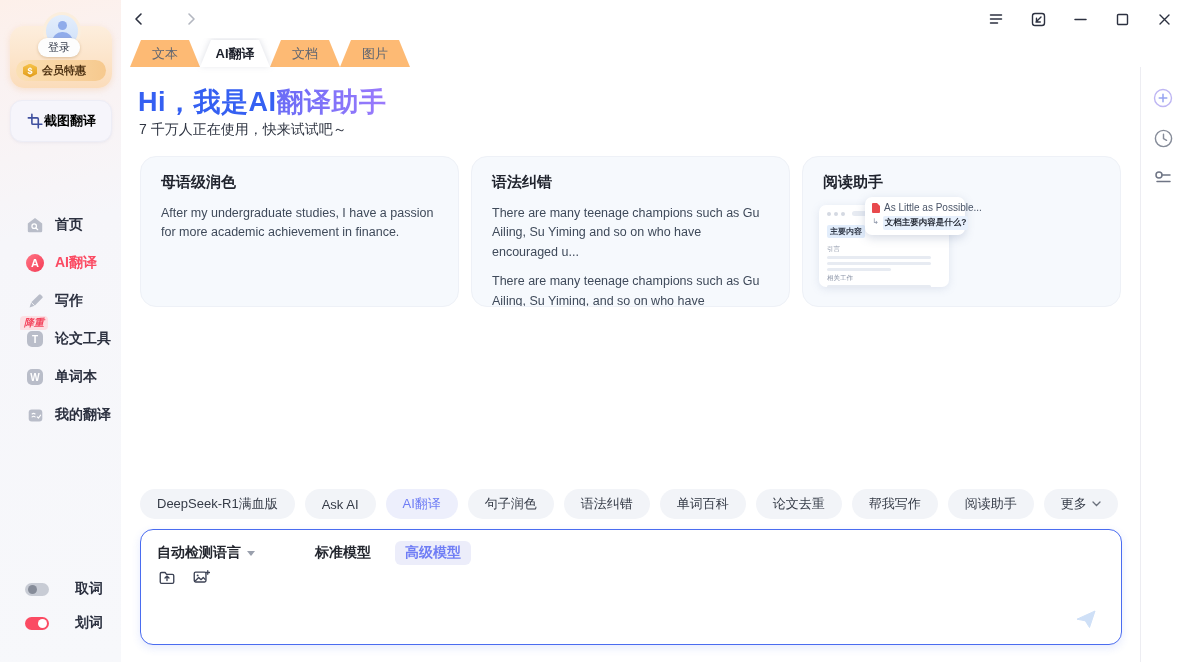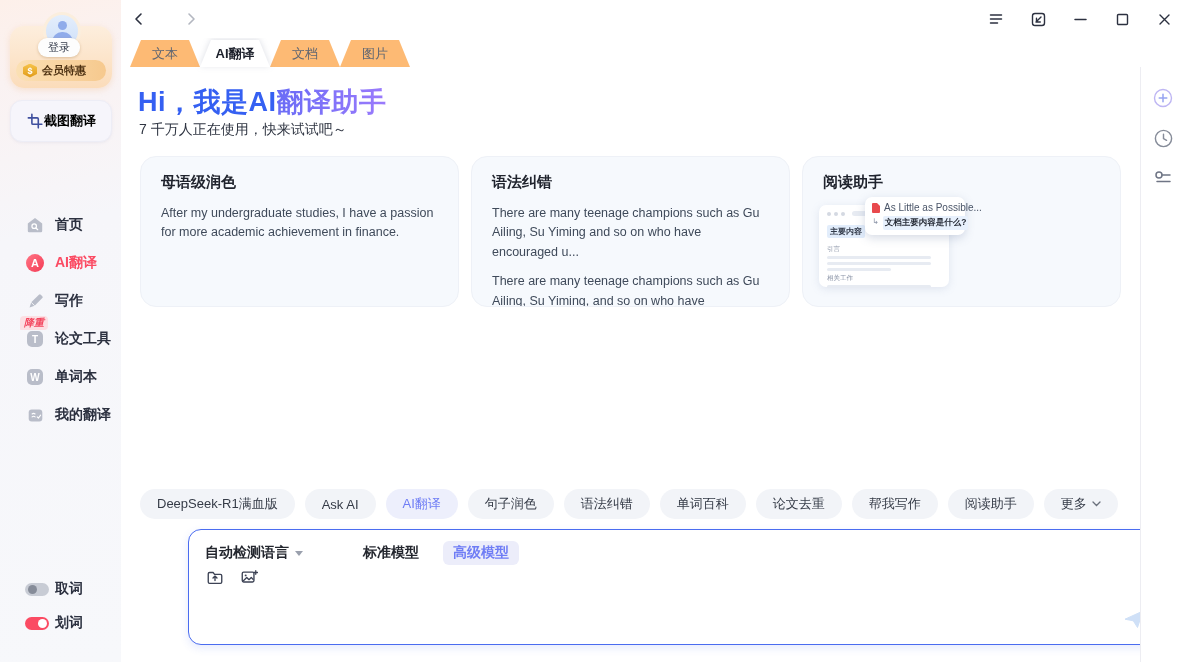--- a/index.html
+++ b/index.html
@@ -39,21 +39,21 @@
     margin-bottom:12px; cursor:pointer; font-size:14px; font-weight:bold; color:#2c3140; }
   .nav-item.active { color:#fb4b63; }
   .nav-ico { width:18px; height:18px; display:flex; align-items:center; justify-content:center; }
   .ico-sq { width:16px; height:16px; border-radius:5px; background:#b9bdc9; color:#fff; font-size:10px;
     font-weight:bold; display:flex; align-items:center; justify-content:center; }
   .ai-circle { width:18px; height:18px; border-radius:50%; background:linear-gradient(135deg,#ff7585,#f43b55);
     color:#fff; font-size:11px; font-weight:bold; display:flex; align-items:center; justify-content:center; }
   .jz-badge { position:absolute; left:20px; top:-10px; background:#fcdfe3; color:#f3465e; font-size:10px;
     font-weight:bold; font-style:italic; padding:0 4px; border-radius:4px 4px 4px 1px; line-height:14px; }
   .toggles { position:absolute; left:0; bottom:16px; width:121px; }
-  .toggle-row { display:flex; align-items:center; gap:6px; padding-left:25px; height:22px; margin-bottom:12px; }
+  .toggle-row { display:flex; align-items:center; gap:26px; padding-left:25px; height:22px; margin-bottom:12px; }
   .switch { position:relative; width:24px; height:13px; border-radius:7px; cursor:pointer; }
   .switch.off { background:#c8ccd5; }
   .switch.on { background:#fb4b63; }
   .knob { position:absolute; top:2px; width:9px; height:9px; border-radius:50%; }
   .switch.off .knob { left:2.5px; background:#868c99; }
   .switch.on .knob { right:2.5px; background:#fff; }
   .toggle-label { font-size:14px; font-weight:bold; color:#2c3140; }
 
   
   .tabstrip { position:absolute; left:130px; top:40px; display:flex; z-index:4; }
@@ -100,21 +100,21 @@
     border-radius:2px; white-space:nowrap; margin-top:3px; }
 
   
   .chips { position:absolute; left:140px; top:489px; display:flex; gap:10px; }
   .chip { height:30px; padding:0 17px; border-radius:16px; background:#f2f4f8; display:flex; align-items:center;
     gap:5px; font-size:13px; color:#353b47; cursor:pointer; white-space:nowrap; }
   .chip.active { background:#edeffc; color:#6f7df5; }
 
   
   .composer { position:absolute; left:140px; top:529px; width:982px; height:116px; background:#fff;
-    border:1.5px solid #4a6cf0; border-radius:13px; box-shadow:0 3px 8px rgba(74,108,240,.14); padding:11px 16px;margin-left:48px; }
+    border:1.5px solid #4a6cf0; border-radius:13px; box-shadow:0 3px 8px rgba(74,108,240,.14); padding:11px 16px; }
   .composer-head { display:flex; align-items:center; gap:14px; }
   .lang-select { display:flex; align-items:center; gap:6px; font-size:14px; font-weight:bold; color:#23262e;
     cursor:pointer; margin-right:36px; }
   .caret-down { width:0; height:0; border-left:4px solid transparent; border-right:4px solid transparent;
     border-top:5px solid #9aa0ad; }
   .model-btn { font-size:14px; color:#23262e; font-weight:bold; cursor:pointer; padding:3px 10px; border-radius:6px; }
   .model-btn.active { background:#ecedfa; color:#6f7df5; }
   .composer-input { display:block; width:880px; height:34px; border:none; outline:none; resize:none;
     font-family:inherit; font-size:15px; color:#23262e; margin-top:10px; background:transparent; }
   .composer-input::placeholder { color:#b9c3d6; }

